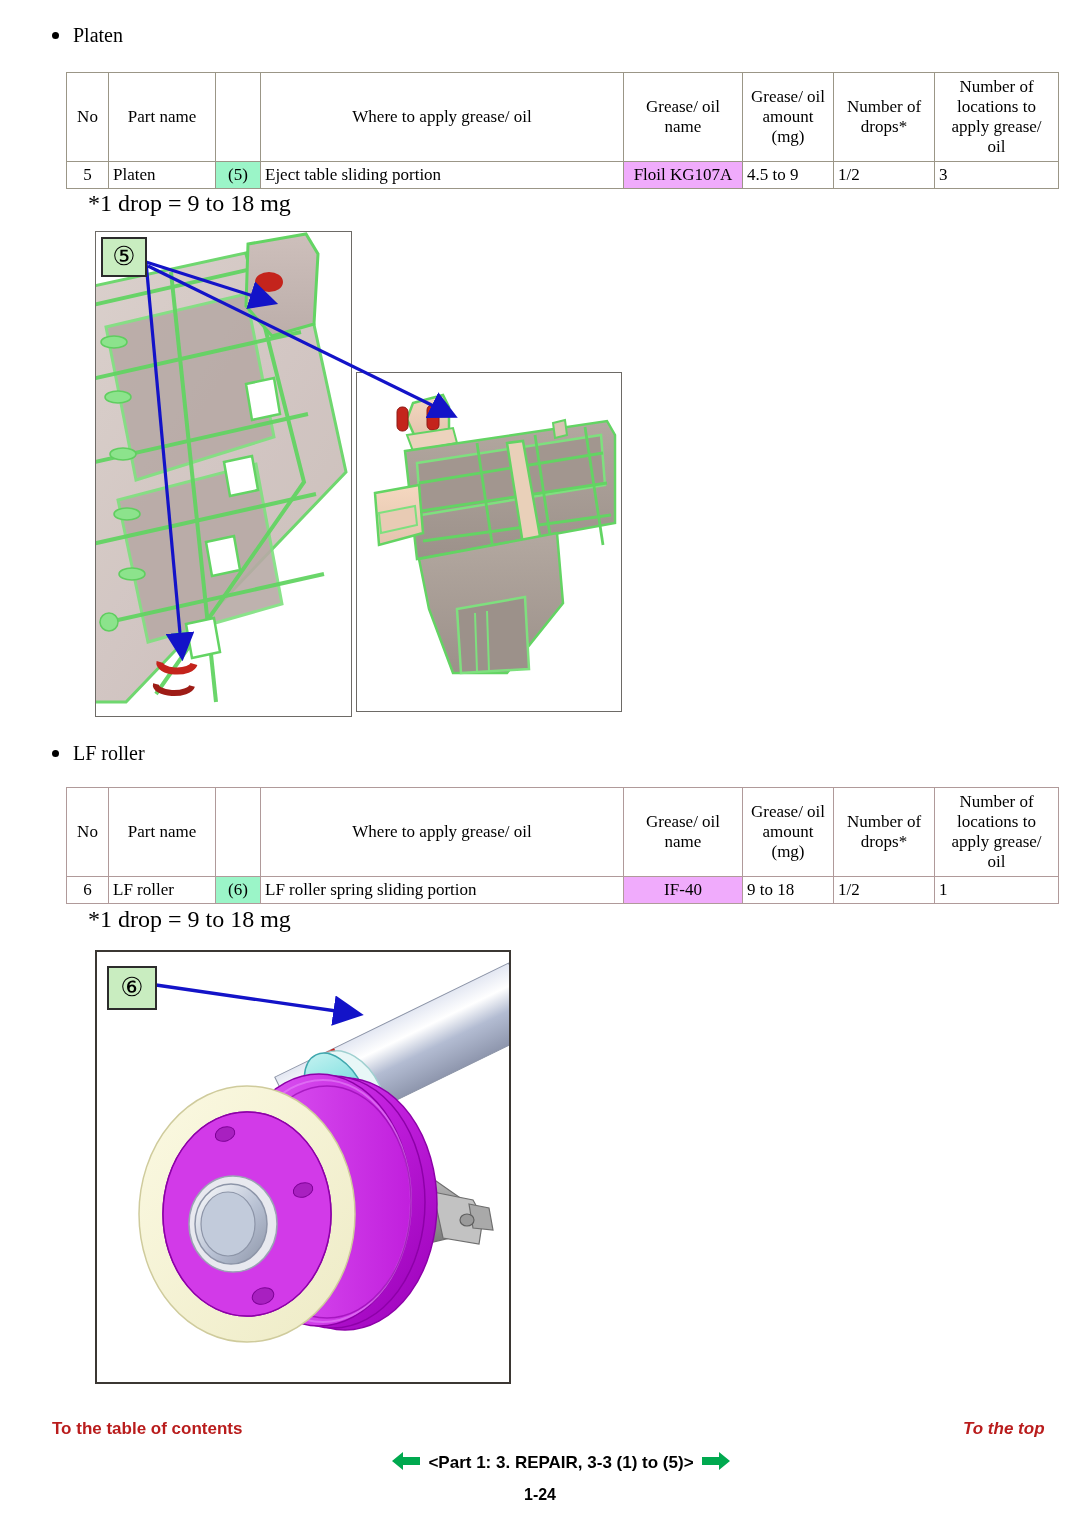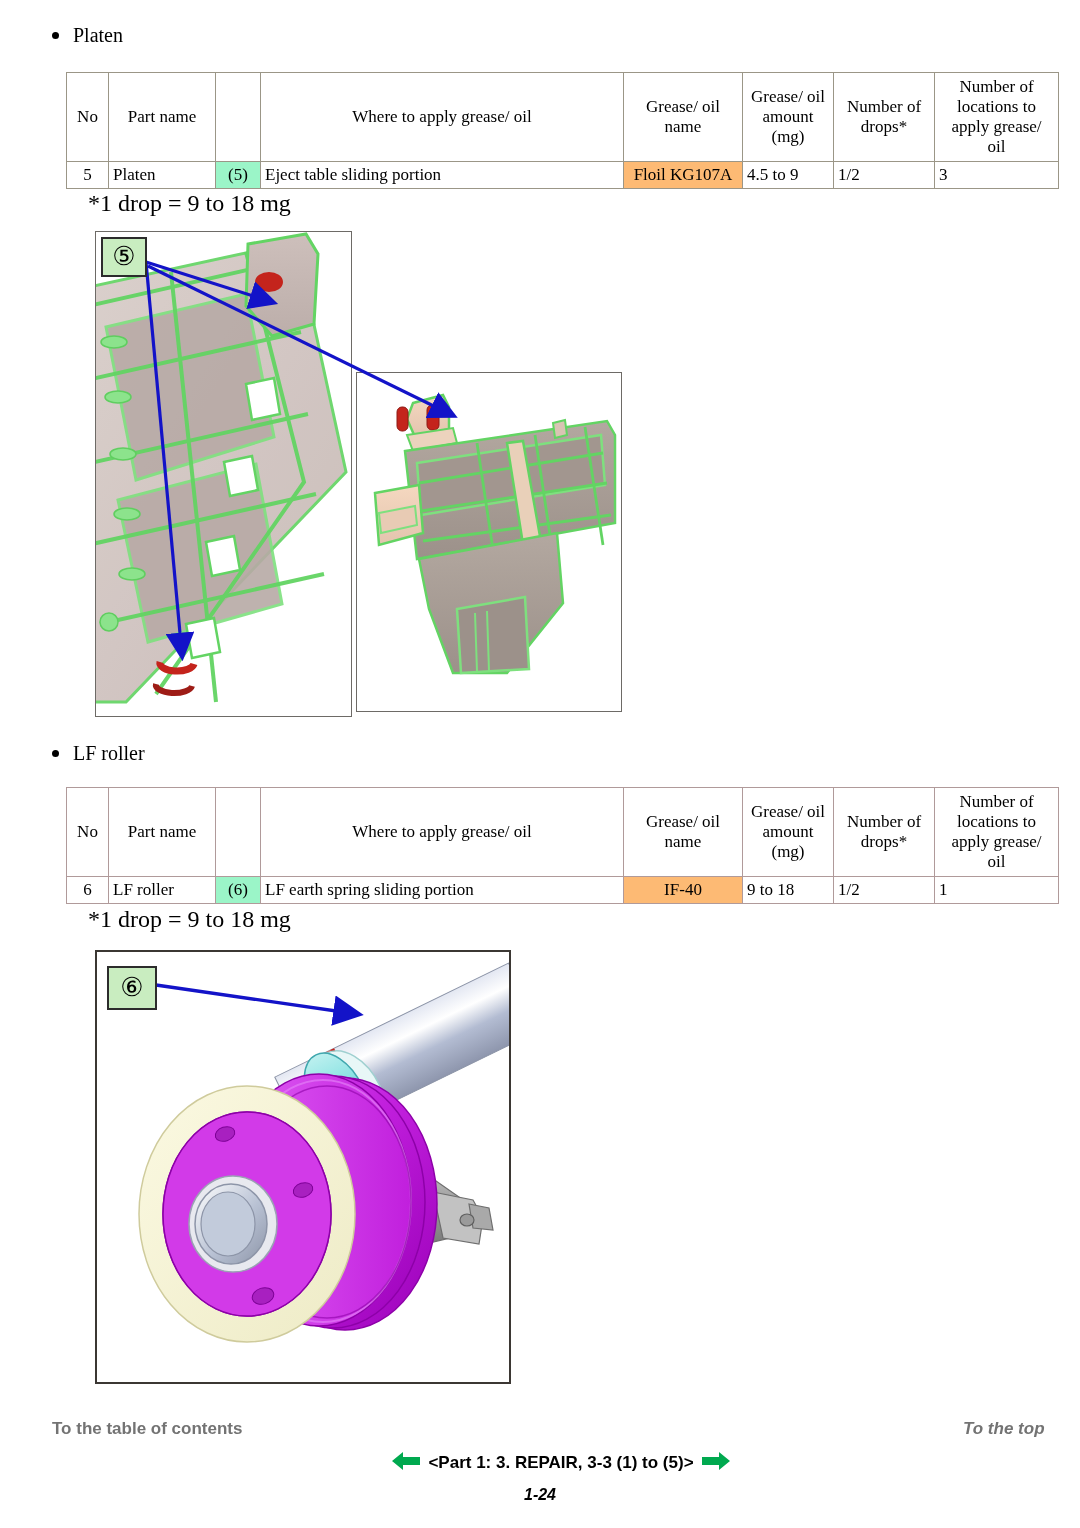--- a/index.html
+++ b/index.html
@@ -60,21 +60,21 @@
   .c-gamt{width:82px;}
   .c-drops{width:92px;}
   .c-loc{width:115px;}
 
   tbody .c-gamt,tbody .c-drops,tbody .c-loc{text-align:left;}
   tbody .c-no{text-align:center;}
   tbody .c-part{text-align:left;}
   tbody .c-where{text-align:left;}
 
   .hl-green{background:#9bf5c8;}
-  .hl-green-name{background:#fdba74;text-align:center;}
+  .hl-green-name{background:#f0abfc;text-align:center;}
 
   
   .table-lf td{border-color:#b09a9a;}
 
   .footnote{
     position:absolute;
     font-family:"Liberation Serif", serif;
     font-size:24px;
     white-space:nowrap;
   }
@@ -99,21 +99,21 @@
   .callout span{font-size:26px;line-height:1;}
 
   svg.overlay{position:absolute;left:0;top:0;overflow:visible;}
 
   
   .foot-link{
     position:absolute;
     font-family:"Liberation Sans", sans-serif;
     font-size:17px;
     font-weight:bold;
-    color:#737373;
+    color:#b91c1c;
     white-space:nowrap;
     cursor:pointer;
   }
   .nav-center{
     position:absolute;
     left:0;width:1080px;
     text-align:center;
     font-family:"Liberation Sans", sans-serif;
     font-size:17px;font-weight:bold;color:#000;
     white-space:nowrap;
@@ -339,21 +339,21 @@
           <div>apply grease/</div>
           <div>oil</div>
         </td>
       </tr>
     </thead>
     <tbody>
       <tr>
         <td class="c-no">6</td>
         <td class="c-part">LF roller</td>
         <td class="c-ref hl-green">(6)</td>
-        <td class="c-where">LF earth spring sliding portion</td>
+        <td class="c-where">LF roller spring sliding portion</td>
         <td class="c-gname hl-green-name">IF-40</td>
         <td class="c-gamt">9 to 18</td>
         <td class="c-drops">1/2</td>
         <td class="c-loc">1</td>
       </tr>
     </tbody>
   </table>
 
   <div class="footnote" style="left:88px; top:906px;">*1 drop = 9 to 18 mg</div>
 
@@ -470,15 +470,15 @@
       <svg width="30" height="20" viewBox="0 0 30 20">
         <path d="M1,10 L12,1 L12,6 L29,6 L29,14 L12,14 L12,19 Z" fill="#00a94f"></path>
       </svg>
     </span><span>&lt;Part 1:  3. REPAIR, 3-3 (1) to (5)&gt;</span><span class="arrow">
       <svg width="30" height="20" viewBox="0 0 30 20">
         <path d="M29,10 L18,1 L18,6 L1,6 L1,14 L18,14 L18,19 Z" fill="#00a94f"></path>
       </svg>
     </span>
   </div>
 
-  <div class="page-num" style="top:1486px;font-style:italic;">1-24</div>
+  <div class="page-num" style="top:1486px;">1-24</div>
 
 </div>
 
 </body></html>

